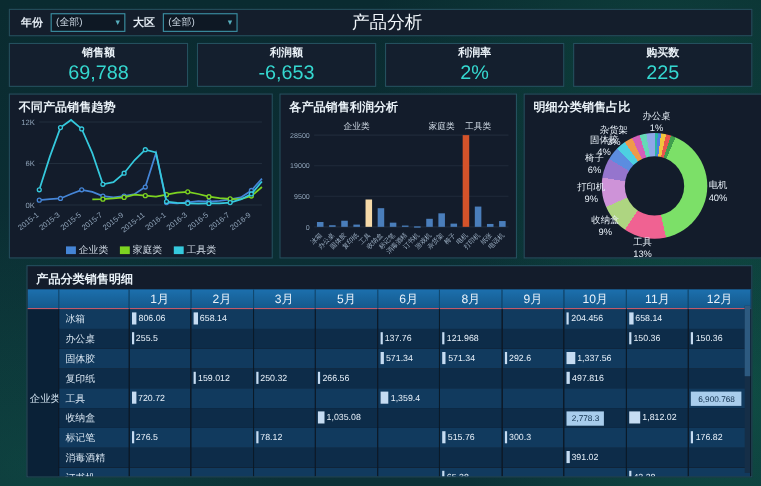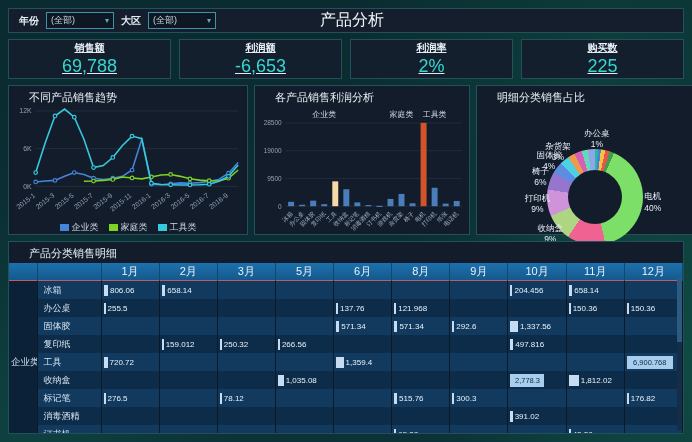--- a/index.html
+++ b/index.html
@@ -14,39 +14,39 @@
   }
   .wrap{position:absolute;inset:0;padding:8px;display:flex;flex-direction:column;gap:6px;box-sizing:border-box;}
   .panel{background:#131c2b;border:1px solid #24505e;box-sizing:border-box;}
   
   .topbar{height:25px;flex:0 0 25px;display:flex;align-items:center;gap:7px;padding:0 10px;position:relative;background:#141e2c;}
   .flabel{font-size:10px;font-weight:bold;color:#e4ecf4;}
   .sel{width:58px;height:15px;background:#0e1824;border:1px solid #3d94a8;display:flex;align-items:center;justify-content:space-between;padding:0 4px;font-size:9px;color:#c8d4e0;cursor:pointer;}
   .caret{color:#57aebd;font-size:8px;line-height:1;}
   .pagetitle{position:absolute;left:12px;right:0;text-align:center;font-size:16px;color:#f2f7fb;pointer-events:none;}
   
-  .kpirow{height:40px;flex:0 0 40px;display:flex;gap:8px;text-decoration:underline;}
+  .kpirow{height:40px;flex:0 0 40px;display:flex;gap:8px;}
   .kpi{flex:1;background:#141f2e;border:1px solid #24505e;display:flex;flex-direction:column;align-items:center;justify-content:center;gap:1px;}
   .kpi .lbl{font-size:10px;font-weight:bold;color:#e9f1f7;}
   .kpi .val{font-size:18px;color:#35d8d0;}
   
   .midrow{height:150px;flex:0 0 150px;display:flex;gap:6px;}
   .chartp{display:flex;flex-direction:column;}
-  .p1{flex:0 0 240px;} .p2{flex:1;} .p3{flex:0 0 217px;position:relative;gap:28px;}
-  .ptitle{font-size:11px;font-weight:normal;color:#e9f1f7;padding:4px 8px 0 20px;}
+  .p1{flex:0 0 240px;} .p2{flex:1;} .p3{flex:0 0 217px;position:relative;}
+  .ptitle{font-size:11px;font-weight:bold;color:#e9f1f7;padding:4px 8px 0 8px;}
   .legend{display:flex;justify-content:center;gap:10px;font-size:9px;color:#cfd8e3;height:14px;align-items:center;}
   .lg-item{display:flex;align-items:center;gap:3px;cursor:pointer;}
   .lg-item i{display:inline-block;width:9px;height:7px;}
   
   #share-chart{position:relative;flex:1;}
   .wheel{position:absolute;width:96px;height:96px;border-radius:50%;left:70px;top:16px;}
   .hole{position:absolute;width:54px;height:54px;border-radius:50%;left:91px;top:37px;background:#131c2b;}
   .pie-label{position:absolute;transform:translate(-50%,-50%);font-size:8.5px;line-height:1.3;color:#e6eef6;text-align:center;white-space:nowrap;}
   
-  .bottompanel{flex:1;position:relative;overflow:hidden;}
+  .bottompanel{flex:1;position:relative;overflow:hidden;margin-left:16px;}
   #detail-table{margin-top:2px;}
   table{border-collapse:collapse;width:100%;table-layout:fixed;}
   thead td{background:linear-gradient(#1c70ae,#15598c);color:#eaf2fa;text-align:center;font-size:11px;height:15px;border-right:1px solid #10486f;}
   thead tr{border-bottom:1px solid #c25a6a;}
   tbody td{height:16px;border-right:1px solid rgba(8,25,42,0.75);padding:0 0 0 2px;overflow:hidden;white-space:nowrap;}
   tbody tr:nth-child(odd) td{background:#113a5e;}
   tbody tr:nth-child(even) td{background:#0d2c49;}
   td.group{background:#0a2137 !important;font-size:9.5px;color:#cfe0ee;text-align:center;}
   td.rowlabel{font-size:9px;color:#d7e4f0;padding-left:6px;}
   .bar{display:inline-block;height:11px;background:#c6dcf2;vertical-align:middle;margin-right:2px;}

